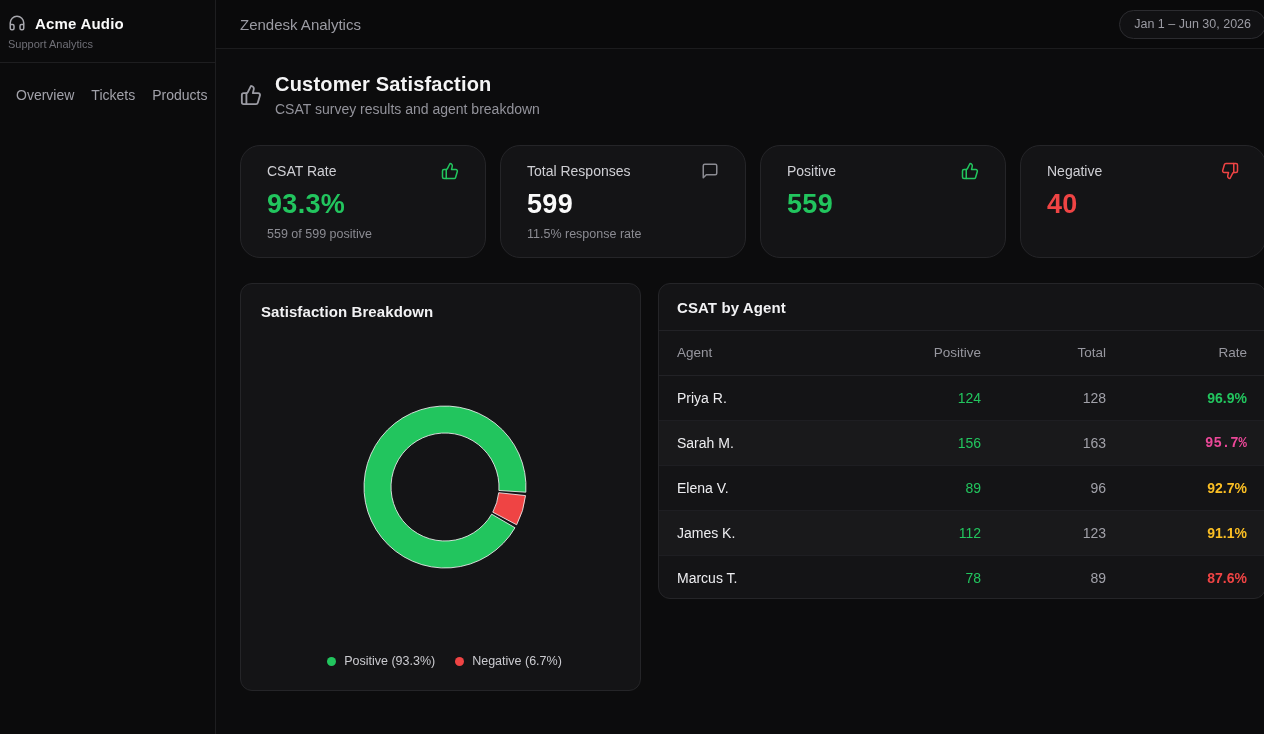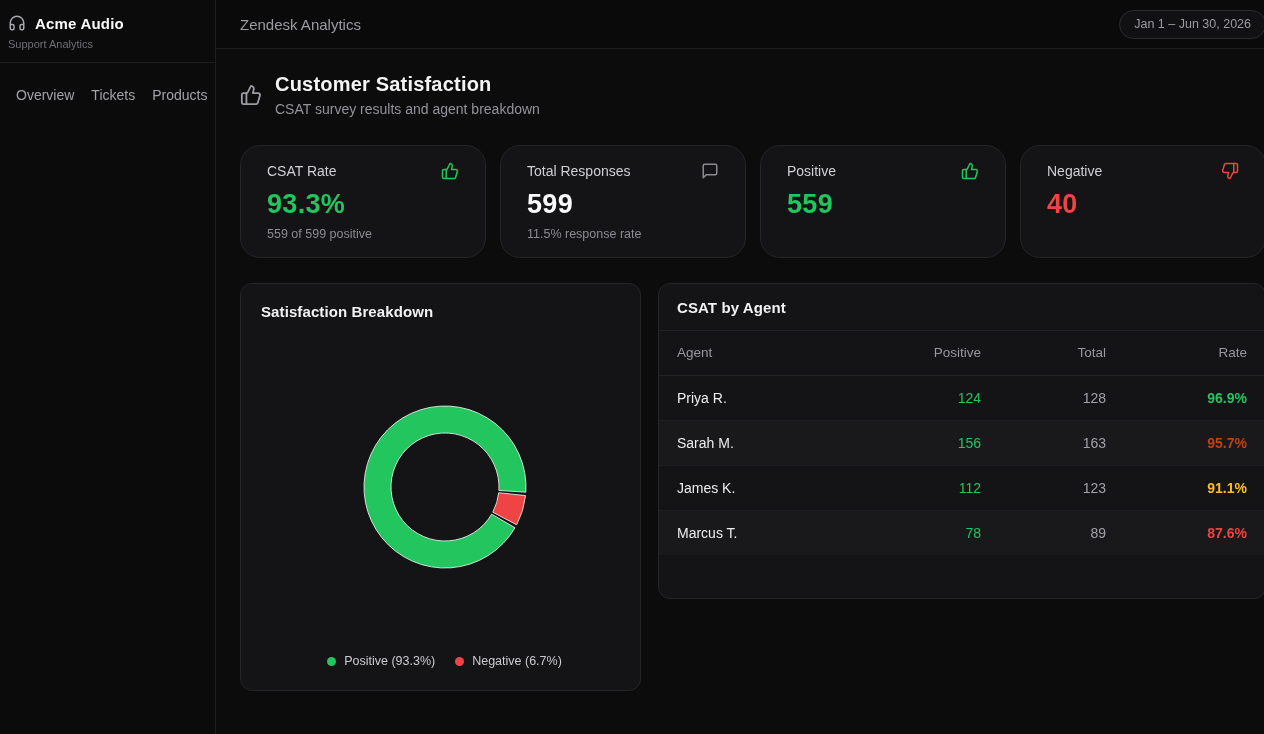--- a/index.html
+++ b/index.html
@@ -228,23 +228,29 @@
                   <td class="col-agent cell-agent">Priya R.</td>
                   <td class="col-pos cell-pos" style="color: rgb(34, 197, 94);">124</td>
                   <td class="col-total cell-total">128</td>
                   <td class="col-rate cell-rate" style="color: rgb(34, 197, 94);">96.9%</td>
                 </tr>
 
                 <tr>
                   <td class="col-agent cell-agent">Sarah M.</td>
                   <td class="col-pos cell-pos" style="color: rgb(34, 197, 94);">156</td>
                   <td class="col-total cell-total">163</td>
-                  <td class="col-rate cell-rate" style="color: #c2410c;">95.7%</td>
-                </tr>
-
+                  <td class="col-rate cell-rate" style="color: #ec4899; font-family: Liberation Mono, monospace;">95.7%</td>
+                </tr>
+
+                <tr>
+                  <td class="col-agent cell-agent">Elena V.</td>
+                  <td class="col-pos cell-pos" style="color: rgb(34, 197, 94);">89</td>
+                  <td class="col-total cell-total">96</td>
+                  <td class="col-rate cell-rate" style="color: rgb(251, 191, 36);">92.7%</td>
+                </tr>
 
                 <tr>
                   <td class="col-agent cell-agent">James K.</td>
                   <td class="col-pos cell-pos" style="color: rgb(34, 197, 94);">112</td>
                   <td class="col-total cell-total">123</td>
                   <td class="col-rate cell-rate" style="color: rgb(251, 191, 36);">91.1%</td>
                 </tr>
 
                 <tr>
                   <td class="col-agent cell-agent">Marcus T.</td>

